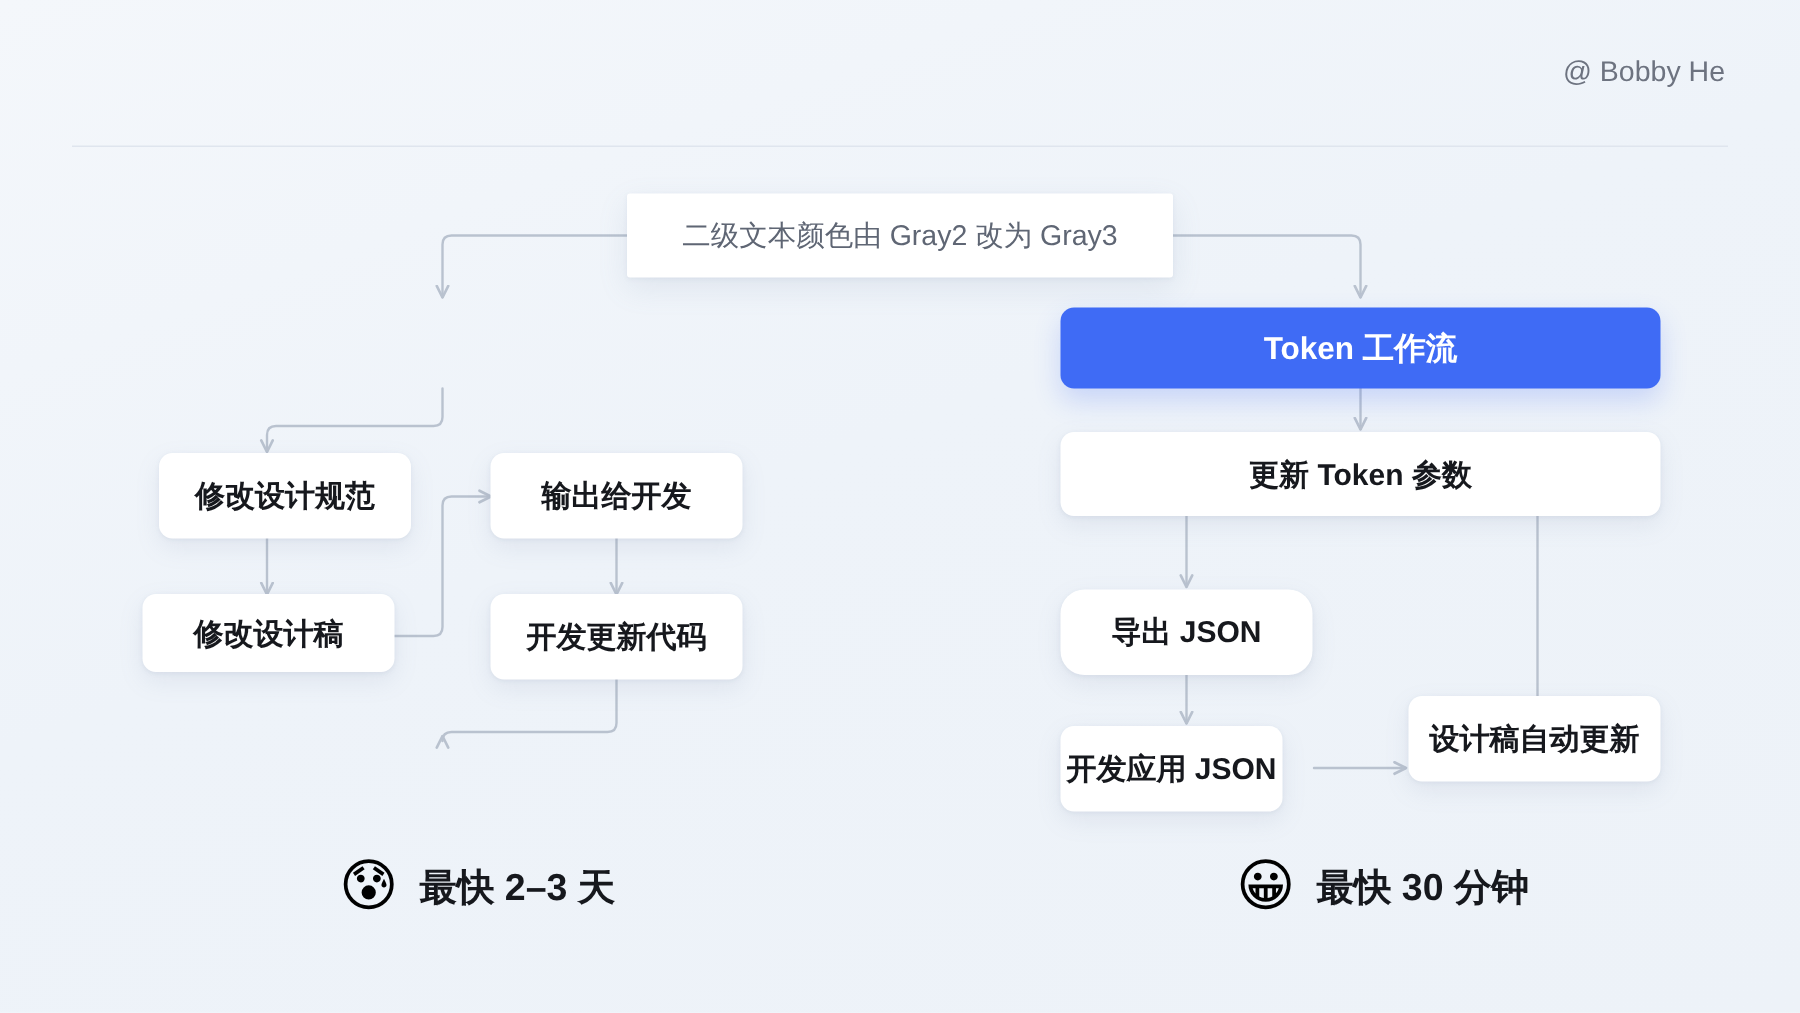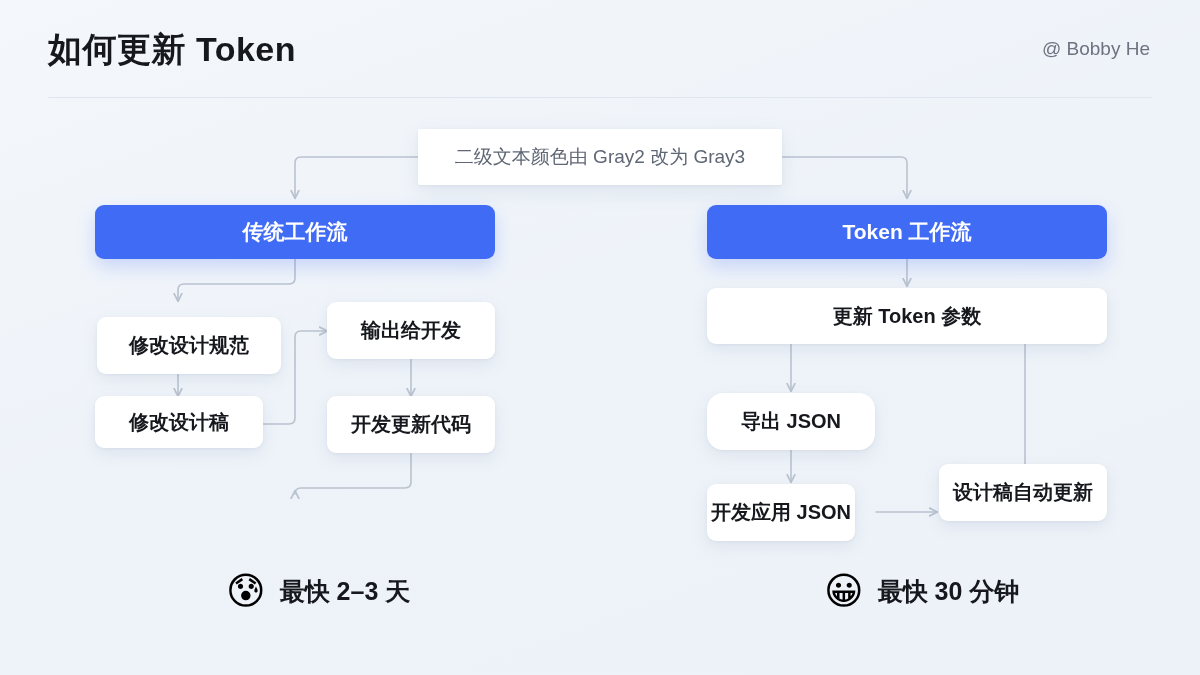--- a/index.html
+++ b/index.html
@@ -119,21 +119,20 @@
     font-weight: bold;
     color: #16181d;
   }
 </style>
 </head>
 <body>
 
 <div class="slide">
 
   <div class="header">
-    <div class="title">如何更新 Token</div>
     <div class="author">@ Bobby He</div>
     <div class="header-rule"></div>
   </div>
 
   <div class="canvas">
 
     <svg class="svg-layer" viewBox="0 0 1200 675" width="1200" height="675">
       <defs>
         <marker id="arrow" markerWidth="9" markerHeight="9" refX="5.2" refY="3" orient="auto" markerUnits="strokeWidth">
           <path d="M0.6,0.6 L5.4,3 L0.6,5.4" fill="none" stroke="#b9c2cf" stroke-width="1.1" stroke-linecap="round" stroke-linejoin="round"></path>
@@ -162,23 +161,22 @@
         <path d="M791,450 L791,482" marker-end="url(#arrow)"></path>
 
         <path d="M876,512 L937,512" marker-end="url(#arrow)"></path>
 
         <path d="M1025,344 L1025,482" marker-end="url(#arrow)"></path>
       </g>
     </svg>
 
     <div class="node plain" style="left:418px; top:129px; width:364px; height:56px;">二级文本颜色由 Gray2 改为 Gray3</div>
 
-    <div class="node header-blue" style="left:95px; top:205px; width:400px; height:54px;">传统工作流</div>
-
-    <div class="node" style="left:97px; top:302px; width:184px; height:57px;margin-top:15px;">修改设计规范</div>
+
+    <div class="node" style="left:106px; top:302px; width:168px; height:57px;">修改设计规范</div>
 
     <div class="node" style="left:95px; top:396px; width:168px; height:52px;">修改设计稿</div>
 
     <div class="node" style="left:327px; top:302px; width:168px; height:57px;">输出给开发</div>
 
     <div class="node" style="left:327px; top:396px; width:168px; height:57px;">开发更新代码</div>
 
 
     <div class="node header-blue" style="left:707px; top:205px; width:400px; height:54px;">Token 工作流</div>
 

